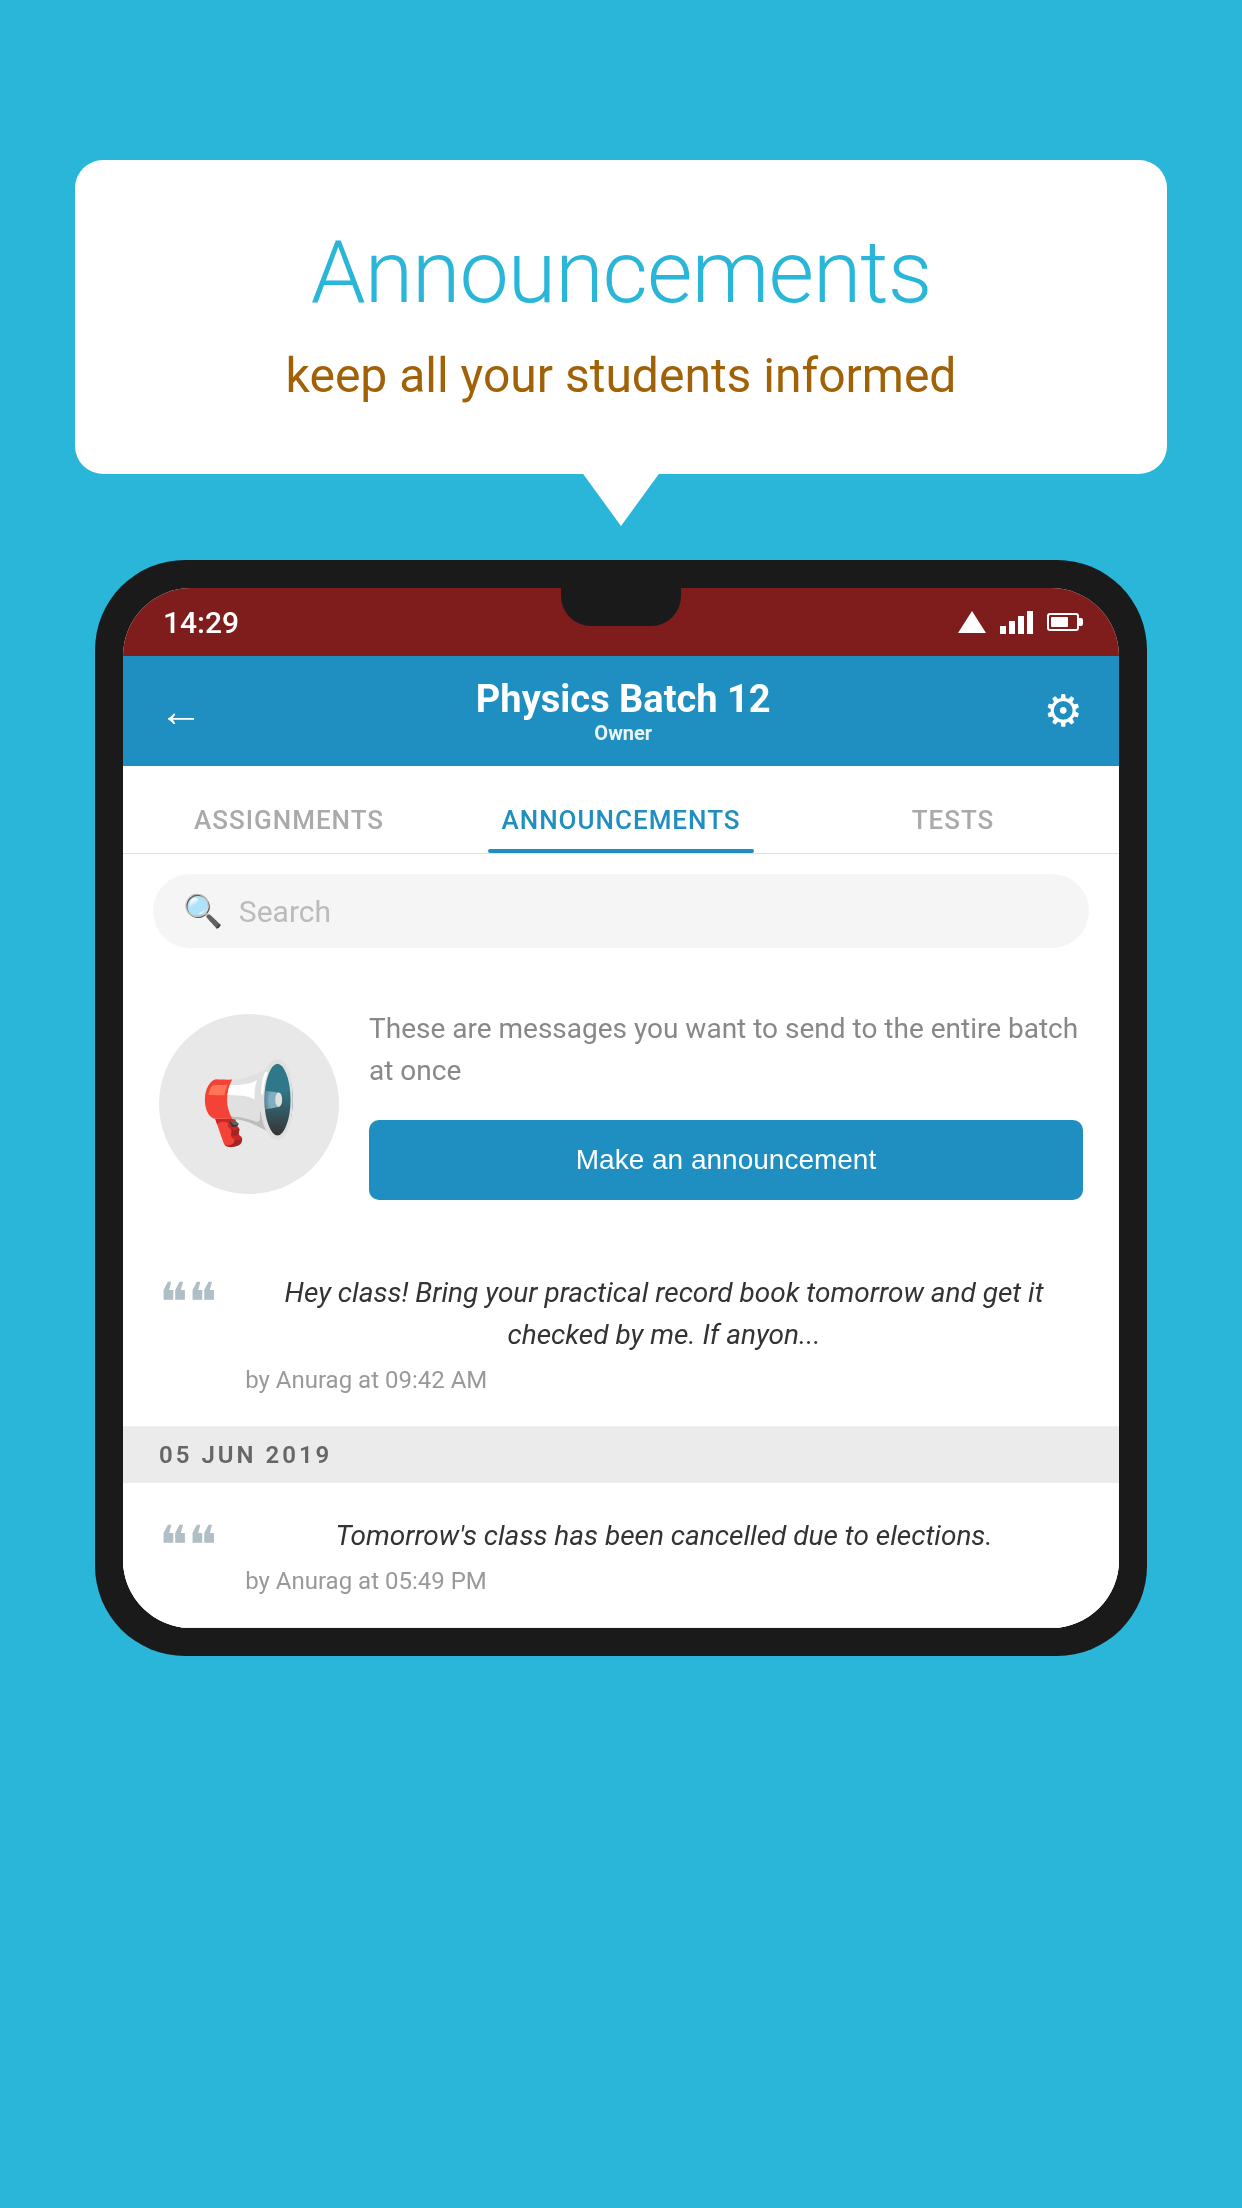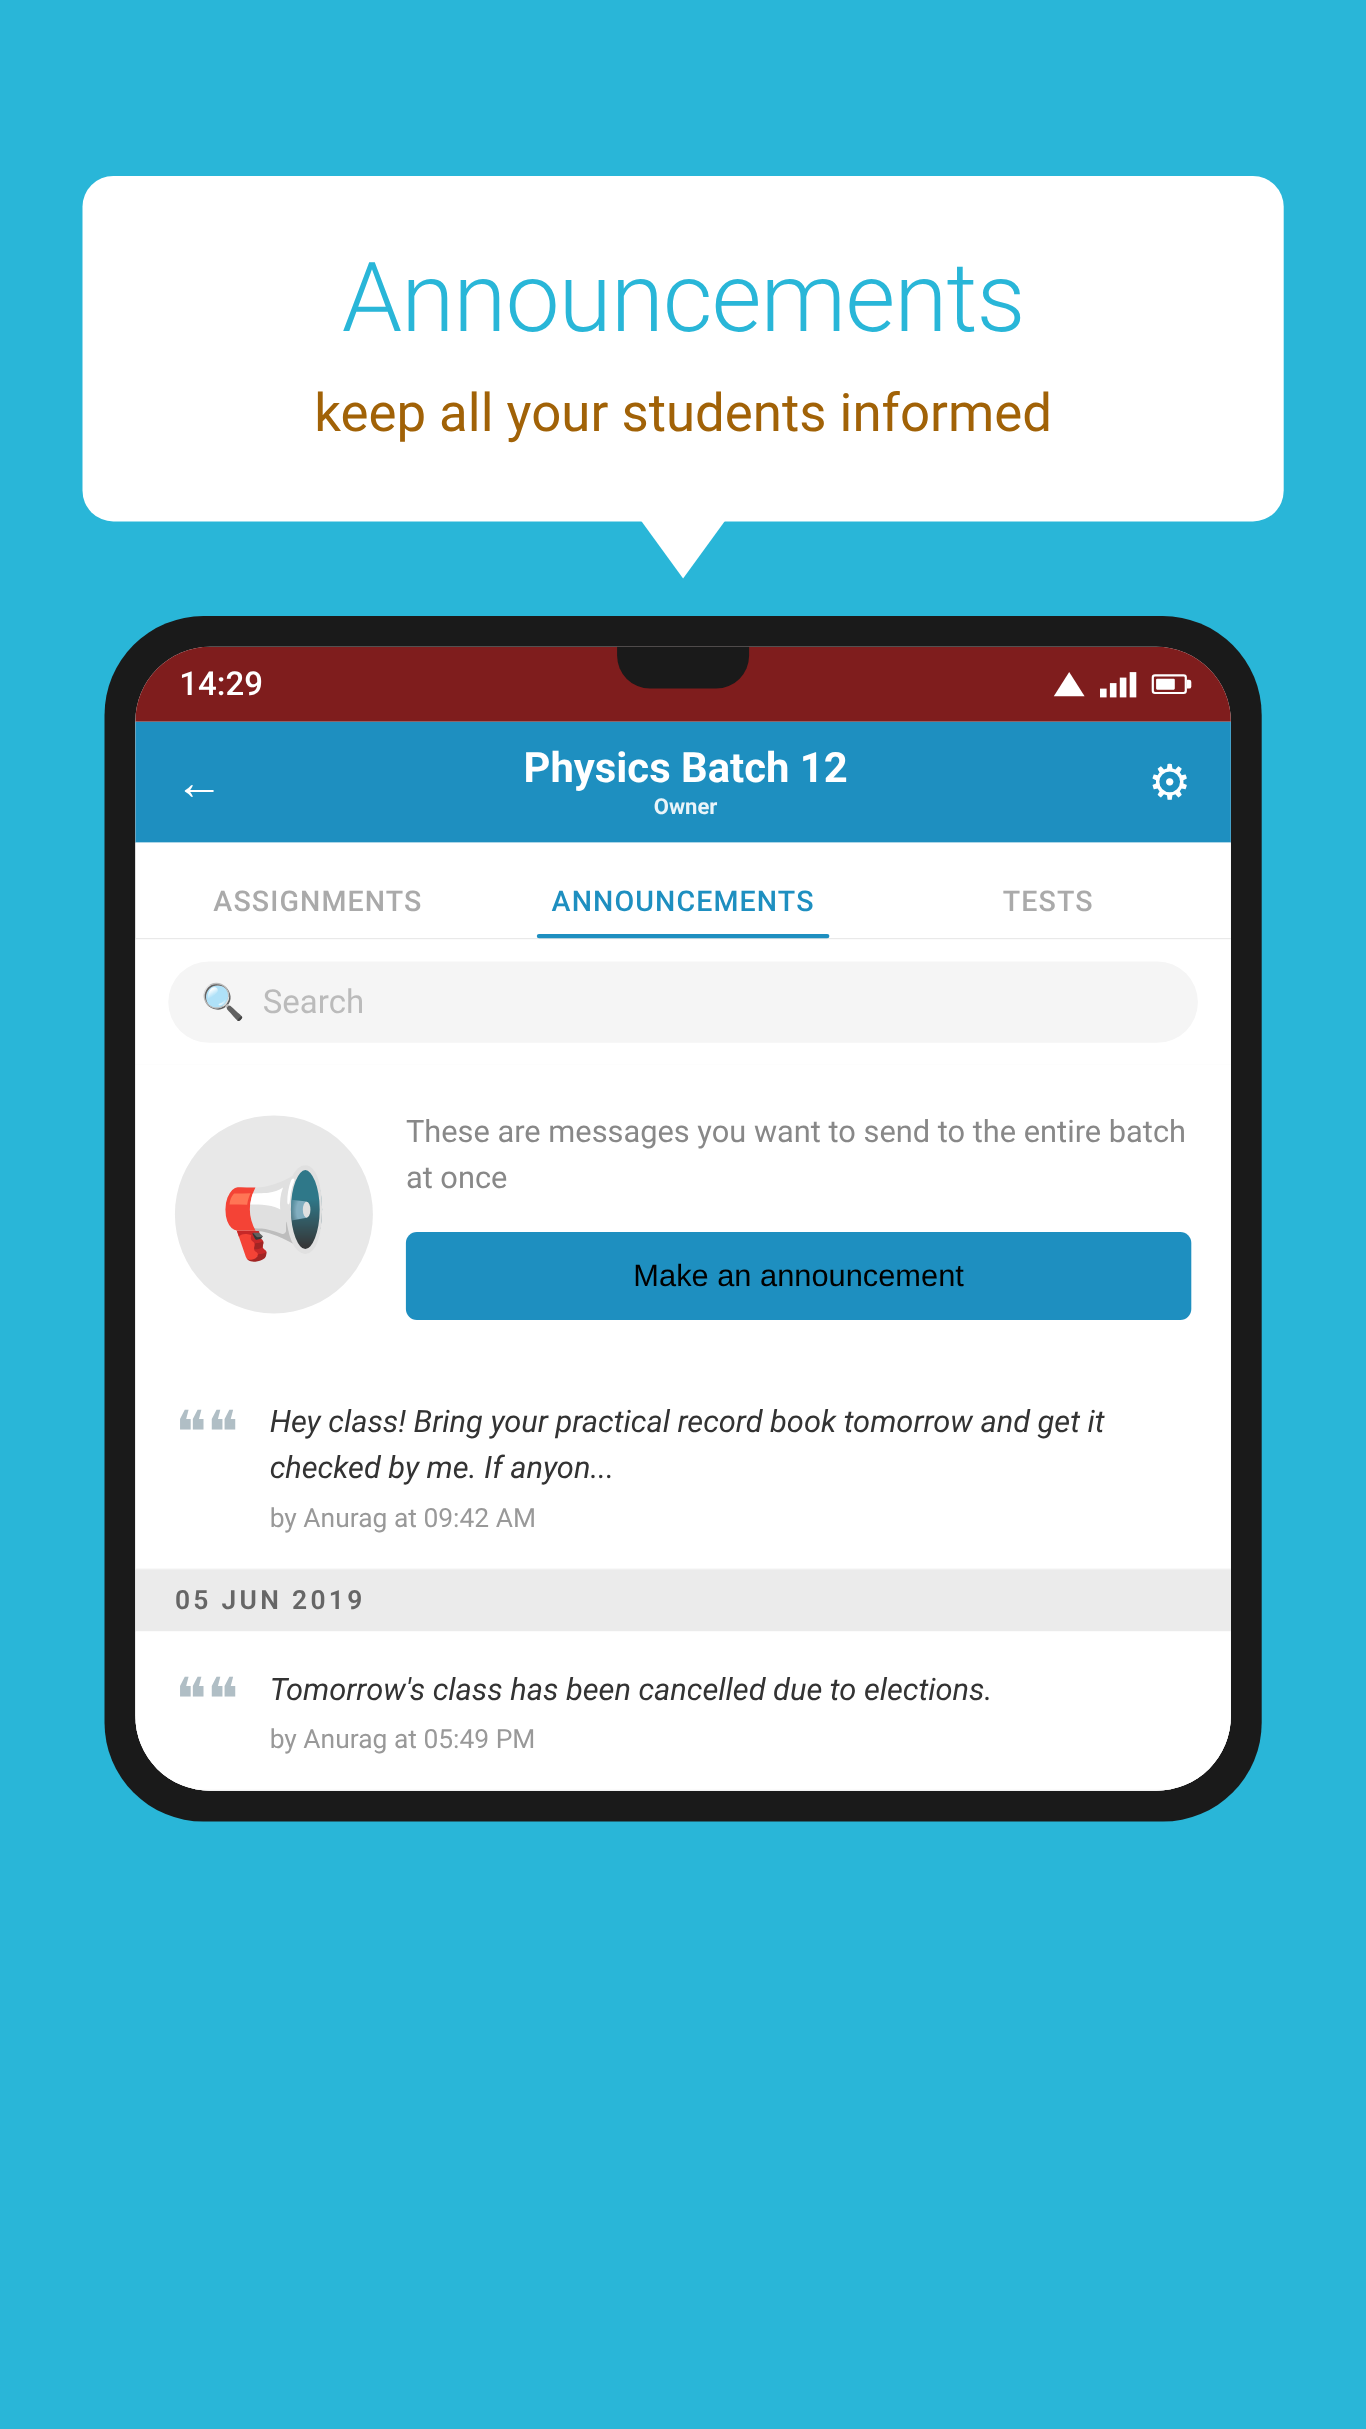--- a/index.html
+++ b/index.html
@@ -258,21 +258,21 @@
 
     .promo-text {
       font-size: 28px;
       color: #888;
       line-height: 1.5;
       margin-bottom: 28px;
     }
 
     .make-announcement-btn {
       background: #1e8fc0;
-      color: #000000;
+      color: #ffffff;
       border: none;
       border-radius: 10px;
       padding: 24px 38px;
       font-size: 28px;
       font-weight: 500;
       cursor: pointer;
       width: 100%;
     }
 
     
@@ -306,20 +306,21 @@
     .announcement-content {
       flex: 1;
     }
 
     .announcement-text {
       font-size: 28px;
       color: #333;
       font-style: italic;
       line-height: 1.5;
       margin-bottom: 10px;
+      text-align: center;
     }
 
     .announcement-meta {
       font-size: 24px;
       color: #999;
     }
 
     .wifi-tri {
       width: 0;
       height: 0;

